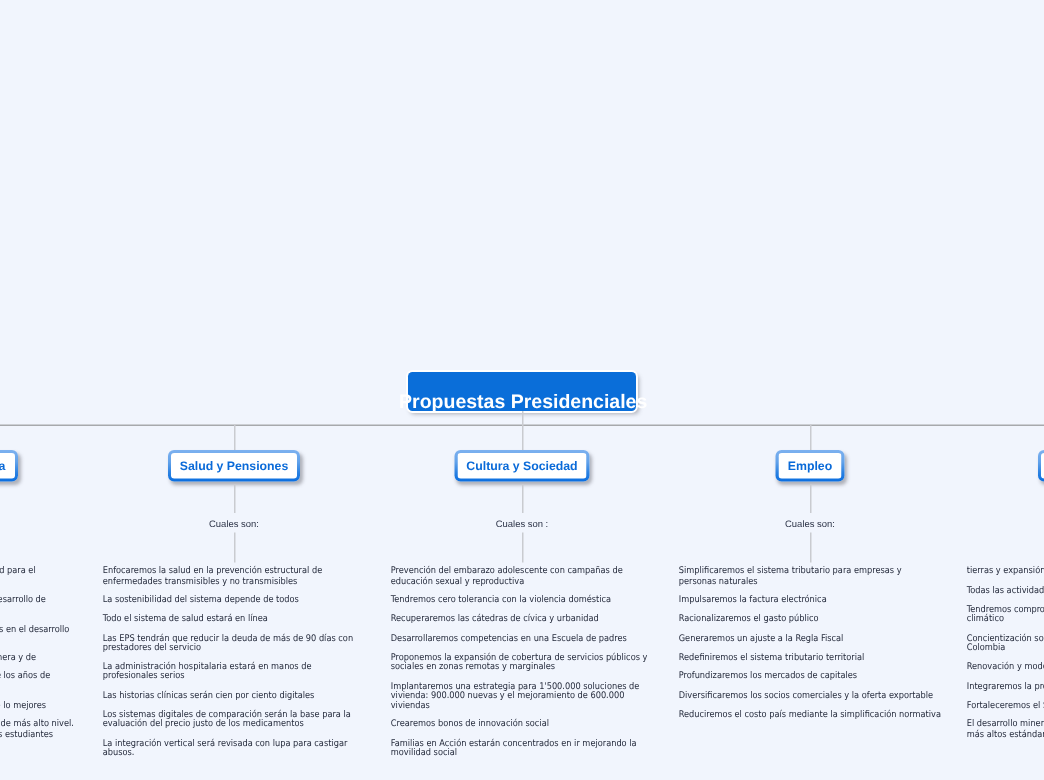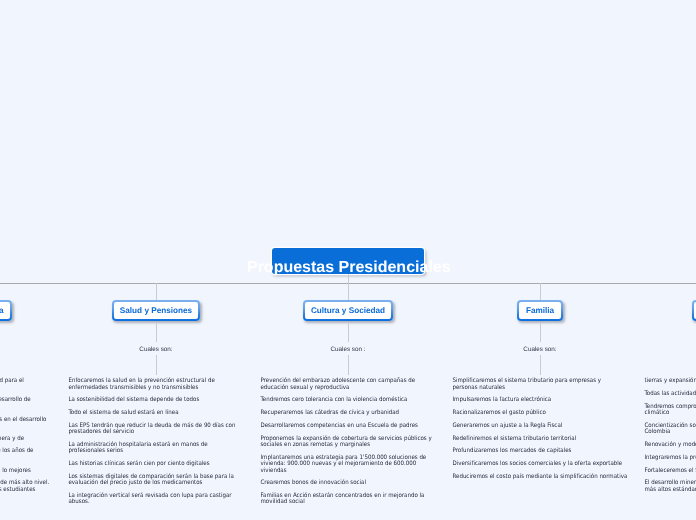--- a/index.html
+++ b/index.html
@@ -4,21 +4,21 @@
 <style>
   html,body{margin:0;padding:0;}
   body{width:696px;height:520px;overflow:hidden;background:#f1f5fd;
        font-family:"Liberation Sans",sans-serif;
        -webkit-font-smoothing:antialiased;text-rendering:geometricPrecision;}
   #canvas{position:relative;width:696px;height:520px;overflow:hidden;}
   .col,.prompt,.branch-inner,.root-node{transform:translateZ(0);}
 
   .root-node{position:absolute;left:272px;top:248px;width:152px;height:26px;
      background:#0a6ed9;color:#ffffff;border-radius:3px;
-     font-weight:bold;font-size:16px;
+     font-weight:bold;font-size:13px;
      display:flex;align-items:center;justify-content:center;white-space:nowrap;
      padding-top:13px;padding-left:1.6px;box-sizing:border-box;
      box-shadow:0 0 0 1.3px #ffffff, 1.5px 2px 3px rgba(70,70,80,.40);}
 
   .branch-node{position:absolute;box-sizing:border-box;padding:2px;
      background:linear-gradient(180deg,#7db1ef 0%,#62a2ea 38%,#2a81e2 72%,#0a6ee0 100%);
      border-radius:4px;
      box-shadow:1.5px 2px 2.5px rgba(80,80,90,.42);
      font-weight:bold;font-size:8.2px;}
   .branch-inner{width:100%;height:100%;background:#ffffff;border-radius:2.2px;
@@ -92,21 +92,21 @@
       <div class="item">Recuperaremos las cátedras de cívica y urbanidad</div>
       <div class="item">Desarrollaremos competencias en una Escuela de padres</div>
       <div class="item">Proponemos la expansión de cobertura de servicios públicos y sociales en zonas remotas y marginales</div>
       <div class="item">Implantaremos una estrategia para 1'500.000 soluciones de vivienda: 900.000 nuevas y el mejoramiento de 600.000 viviendas</div>
       <div class="item">Crearemos bonos de innovación social</div>
       <div class="item">Familias en Acción estarán concentrados en ir mejorando la movilidad social</div>
     </div>
   <div class="vline" style="left:540px;top:283px;height:17px;"></div>
   <div class="branch-node" style="left:517px;top:300px;width:46px;height:21px;">
       <div class="branch-inner">
-        <span>Familia</span>
+        <span>Empleo</span>
       </div>
     </div>
   <div class="vline" style="left:540px;top:322.9px;height:18.8px;"></div>
   <div class="prompt" style="left:540px;top:346px;">Cuales son:</div>
   <div class="vline" style="left:540px;top:354.9px;height:19.9px;"></div>
   <div class="col" style="left:452.5px;top:378.2px;width:175px;">
       <div class="item">Simplificaremos el sistema tributario para empresas y personas naturales</div>
       <div class="item">Impulsaremos la factura electrónica</div>
       <div class="item">Racionalizaremos el gasto público</div>
       <div class="item">Generaremos un ajuste a la Regla Fiscal</div>

